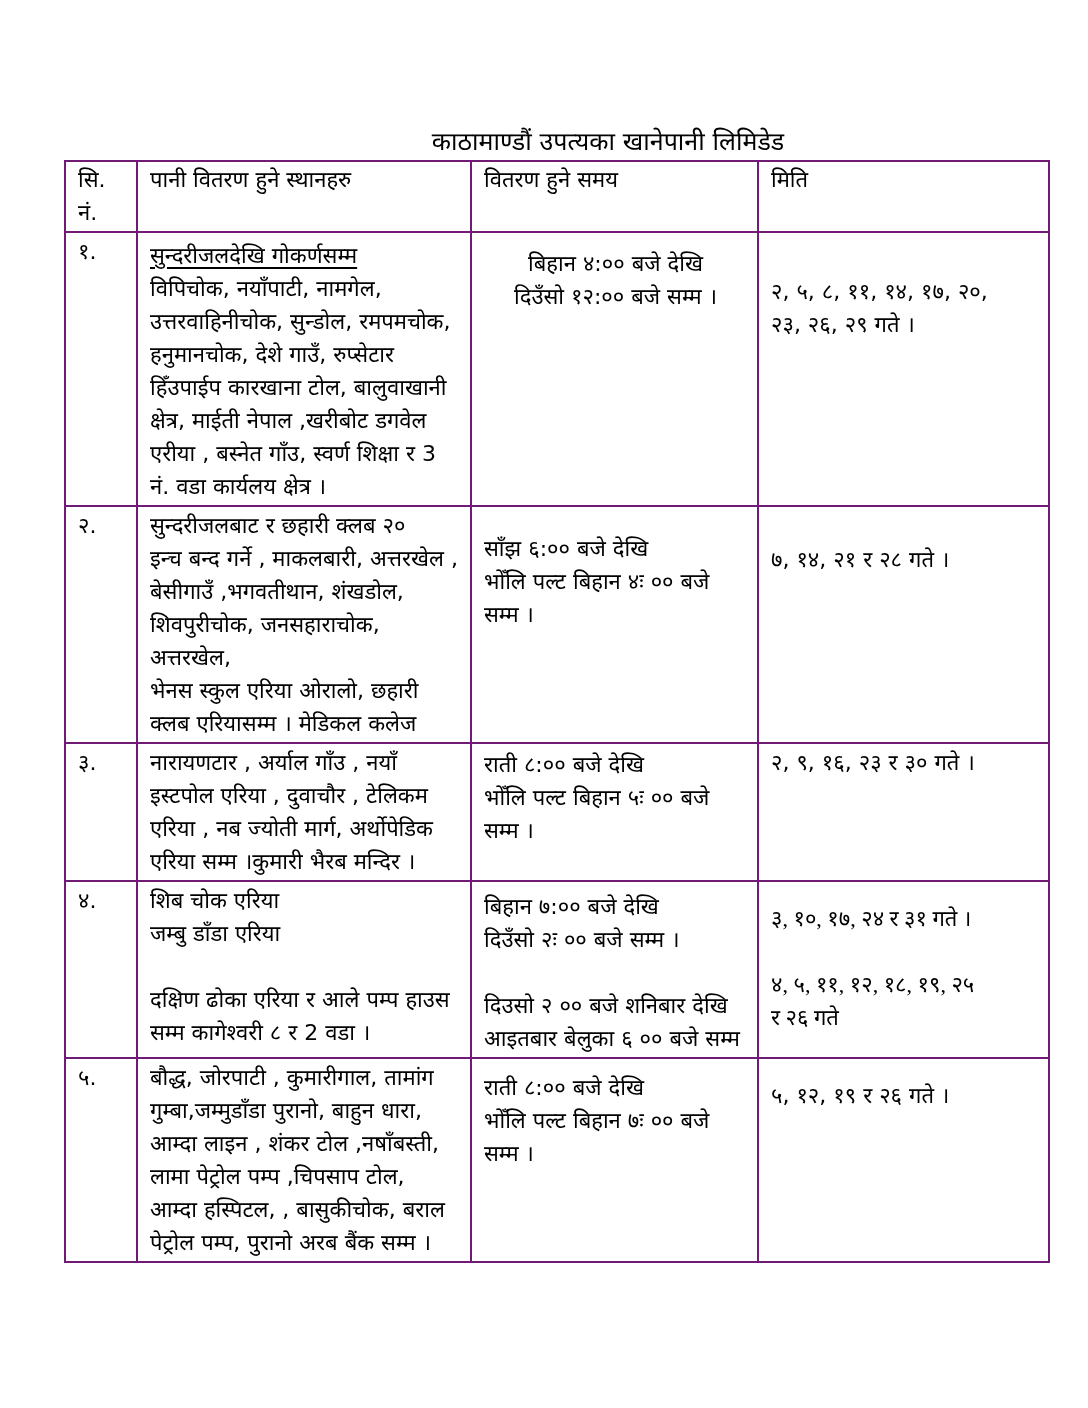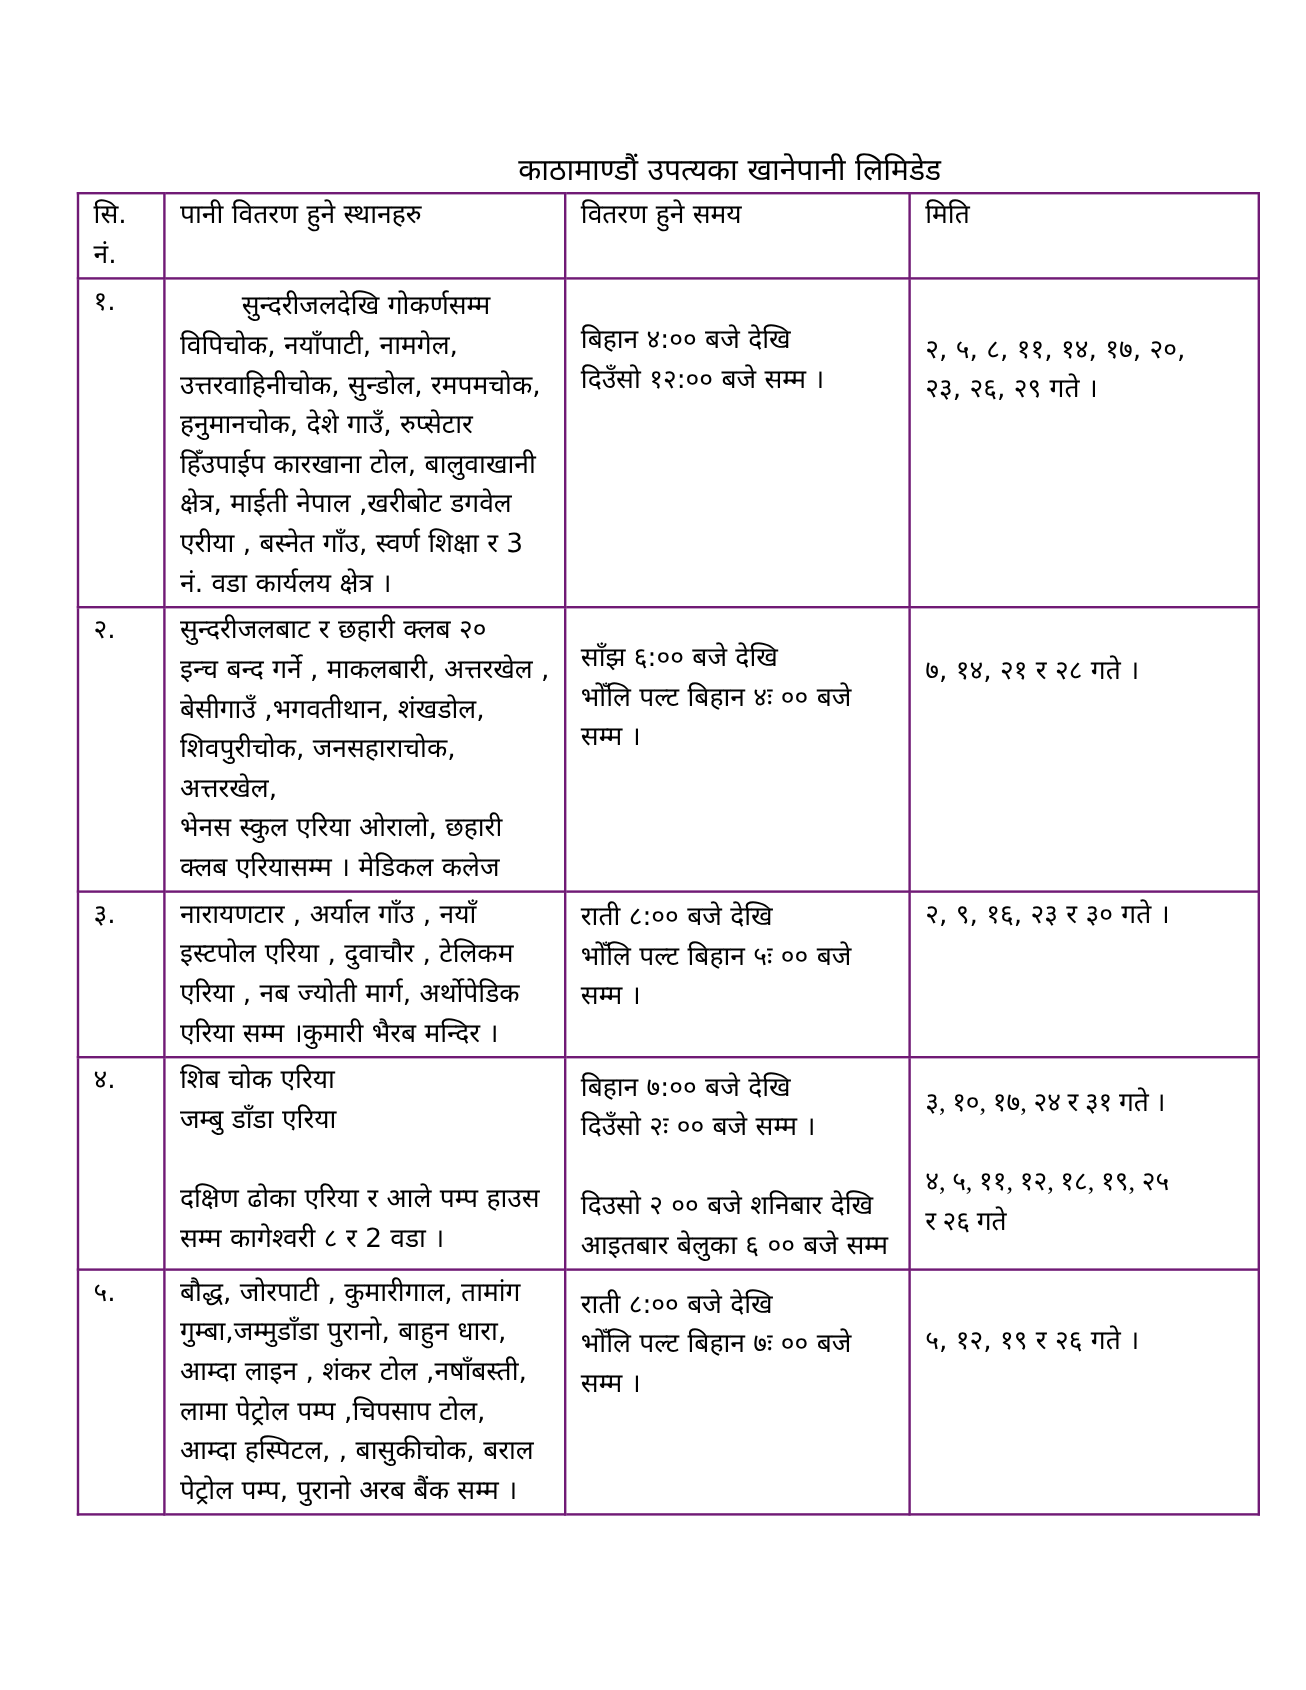--- a/index.html
+++ b/index.html
@@ -58,39 +58,39 @@
     font-size: 22px;
     line-height: 33px;
     padding: 2px 10px 2px 12px;
     overflow: hidden;
   }
   table.schedule thead tr { height: 36px; }
   table.schedule th { padding-top: 1px; }
 
   td.cell-places, td.cell-time, td.cell-dates { white-space: pre-line; }
 
-  .places-heading { text-underline-offset: 4px; text-align: center; }
+  .places-heading { text-decoration: underline; text-underline-offset: 4px; }
 
   
   tr.row-0 { height: 262px; }
   tr.row-1 { height: 199px; }
   tr.row-2 { height: 131px; }
   tr.row-3 { height: 156px; }
   tr.row-4 { height: 195px; }
 
   tr.row-0 td.cell-places { padding-top: 6px; }
-  tr.row-0 td.cell-time  { padding-top: 34px; }
+  tr.row-0 td.cell-time  { padding-top: 14px; text-align: center; }
   tr.row-0 td.cell-dates { padding-top: 42px; }
   tr.row-1 td.cell-dates { padding-top: 36px; }
   tr.row-1 td.cell-time  { padding-top: 25px; }
   tr.row-2 td.cell-time  { padding-top: 4px; }
   tr.row-3 td.cell-time  { padding-top: 8px; }
   tr.row-3 td.cell-dates { padding-top: 20px; font-family: Liberation Serif, serif; }
   tr.row-4 td.cell-time  { padding-top: 12px; }
-  tr.row-4 td.cell-dates { padding-top: 42px; }
+  tr.row-4 td.cell-dates { padding-top: 20px; }
   td.cell-sn { padding-top: 6px; padding-left: 14px; }
 </style>
 </head>
 <body>
 
 <div class="page">
   <div class="doc">
 
     <div class="title-line">काठामाण्डौं उपत्यका खानेपानी लिमिडेड</div>
 

